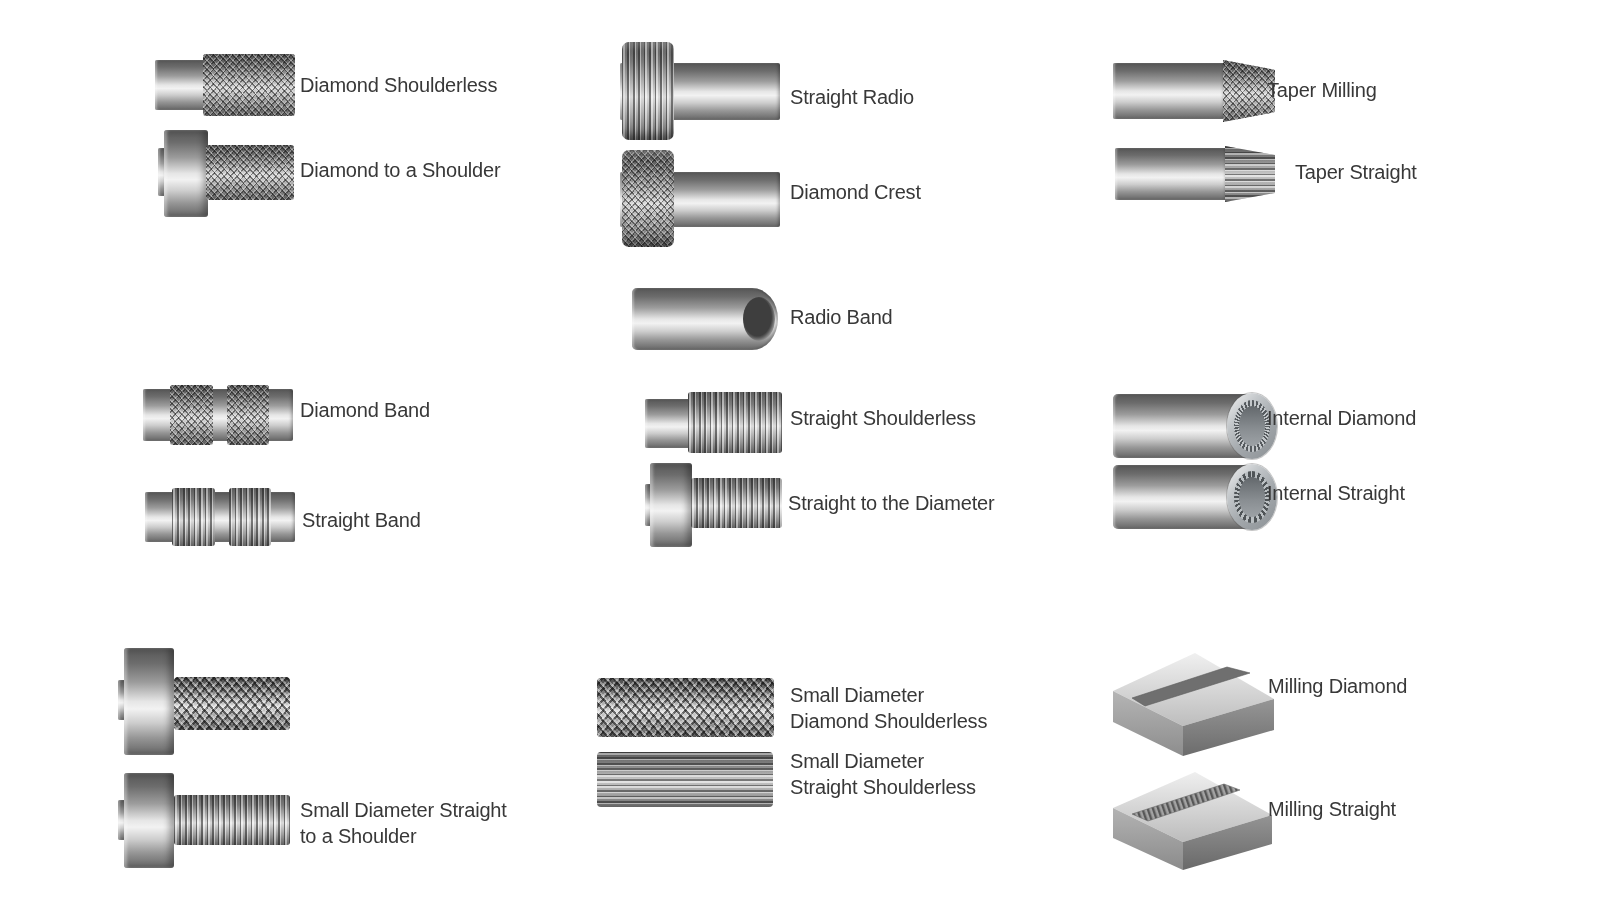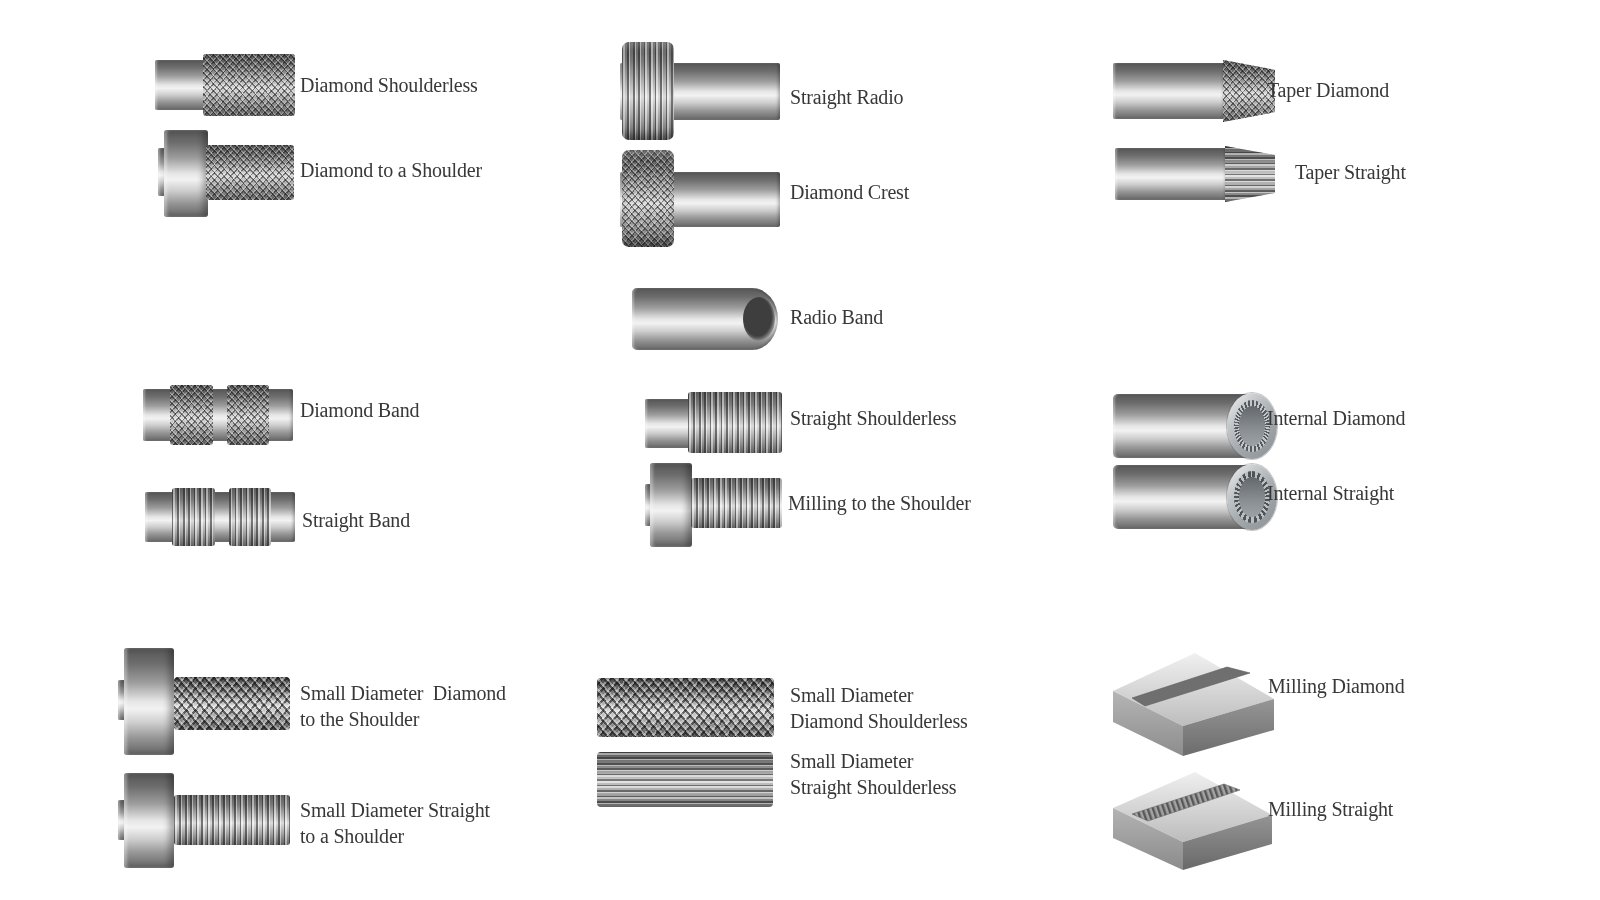--- a/index.html
+++ b/index.html
@@ -1,18 +1,18 @@
 <!DOCTYPE html>
 <html><head>
 <meta charset="utf-8">
 <style>
   html,body{margin:0;padding:0;background:#ffffff;}
   .canvas{
     position:relative;width:1600px;height:900px;background:#ffffff;overflow:hidden;
-    font-family:Liberation Serif, serif;
+    font-family:Liberation Sans, sans-serif;
   }
   .art{position:absolute;}
   .p{position:absolute;border-radius:2px;}
   .lbl{
     position:absolute;font-size:20px;line-height:26px;color:#383838;
     letter-spacing:-0.2px;white-space:pre-wrap;
   }
   
   .metal{
     background:linear-gradient(180deg,#565656 0%,#6c6c6c 14%,#9c9c9c 32%,#e6e6e6 50%,#f2f2f2 57%,#cdcdcd 70%,#969696 84%,#646464 100%);
@@ -102,22 +102,20 @@
     <div class="p kv" style="left:27px;top:0;width:43px;height:58px;"></div>
     <div class="p kv" style="left:84px;top:0;width:42px;height:58px;"></div>
   </div>
   <div class="lbl" style="left:302px;top:507px;">Straight Band</div>
 
   <div class="art" style="left:118px;top:648px;width:172px;height:107px;">
     <div class="p metal" style="left:0;top:32px;width:9px;height:40px;"></div>
     <div class="p metal flange" style="left:6px;top:0;width:50px;height:107px;"></div>
     <div class="p kdc" style="left:56px;top:29px;width:116px;height:53px;"></div>
   </div>
-  <div class="lbl" style="left:300px;top:680px;">Small Diameter  Diamond
-to the Shoulder</div>
 
   <div class="art" style="left:118px;top:773px;width:172px;height:95px;">
     <div class="p metal" style="left:0;top:27px;width:9px;height:40px;"></div>
     <div class="p metal flange" style="left:6px;top:0;width:50px;height:95px;"></div>
     <div class="p kv" style="left:56px;top:22px;width:116px;height:50px;"></div>
   </div>
   <div class="lbl" style="left:300px;top:797px;">Small Diameter Straight
 to a Shoulder</div>
 
   <div class="art" style="left:620px;top:42px;width:160px;height:98px;">
@@ -142,39 +140,39 @@
     <div class="p metal" style="left:0;top:7px;width:50px;height:49px;"></div>
     <div class="p kv" style="left:43px;top:0;width:94px;height:61px;"></div>
   </div>
   <div class="lbl" style="left:790px;top:405px;">Straight Shoulderless</div>
 
   <div class="art" style="left:645px;top:463px;width:137px;height:84px;">
     <div class="p metal" style="left:0;top:21px;width:8px;height:42px;"></div>
     <div class="p metal flange" style="left:5px;top:0;width:42px;height:84px;"></div>
     <div class="p kv" style="left:46px;top:15px;width:91px;height:50px;"></div>
   </div>
-  <div class="lbl" style="left:788px;top:490px;">Milling to the Shoulder</div>
+  <div class="lbl" style="left:788px;top:490px;">Straight to the Diameter</div>
 
   <div class="art" style="left:597px;top:678px;width:177px;height:59px;">
     <div class="p kdc" style="left:0;top:0;width:177px;height:59px;"></div>
   </div>
   <div class="lbl" style="left:790px;top:682px;">Small Diameter
 Diamond Shoulderless</div>
 
   <div class="art" style="left:597px;top:752px;width:176px;height:55px;">
     <div class="p kh" style="left:0;top:0;width:176px;height:55px;"></div>
   </div>
   <div class="lbl" style="left:790px;top:748px;">Small Diameter
 Straight Shoulderless</div>
 
   <div class="art" style="left:1113px;top:60px;width:162px;height:62px;">
     <div class="p metal" style="left:0;top:3px;width:112px;height:56px;"></div>
     <div class="p kd taper" style="left:110px;top:0;width:52px;height:62px;"></div>
   </div>
-  <div class="lbl" style="left:1267px;top:77px;">Taper Diamond</div>
+  <div class="lbl" style="left:1267px;top:77px;">Taper Milling</div>
 
   <div class="art" style="left:1115px;top:146px;width:160px;height:56px;">
     <div class="p metal" style="left:0;top:2px;width:112px;height:52px;"></div>
     <div class="p kh taper" style="left:110px;top:0;width:50px;height:56px;"></div>
   </div>
   <div class="lbl" style="left:1267px;top:159px;margin-left:28px;">Taper Straight</div>
 
   <div class="art" style="left:1113px;top:393px;width:165px;height:66px;">
     <div class="p metal" style="left:0;top:1px;width:135px;height:64px;border-radius:5px 0 0 5px;"></div>
     <div class="cap" style="left:114px;top:0;width:50px;height:66px;"></div>

